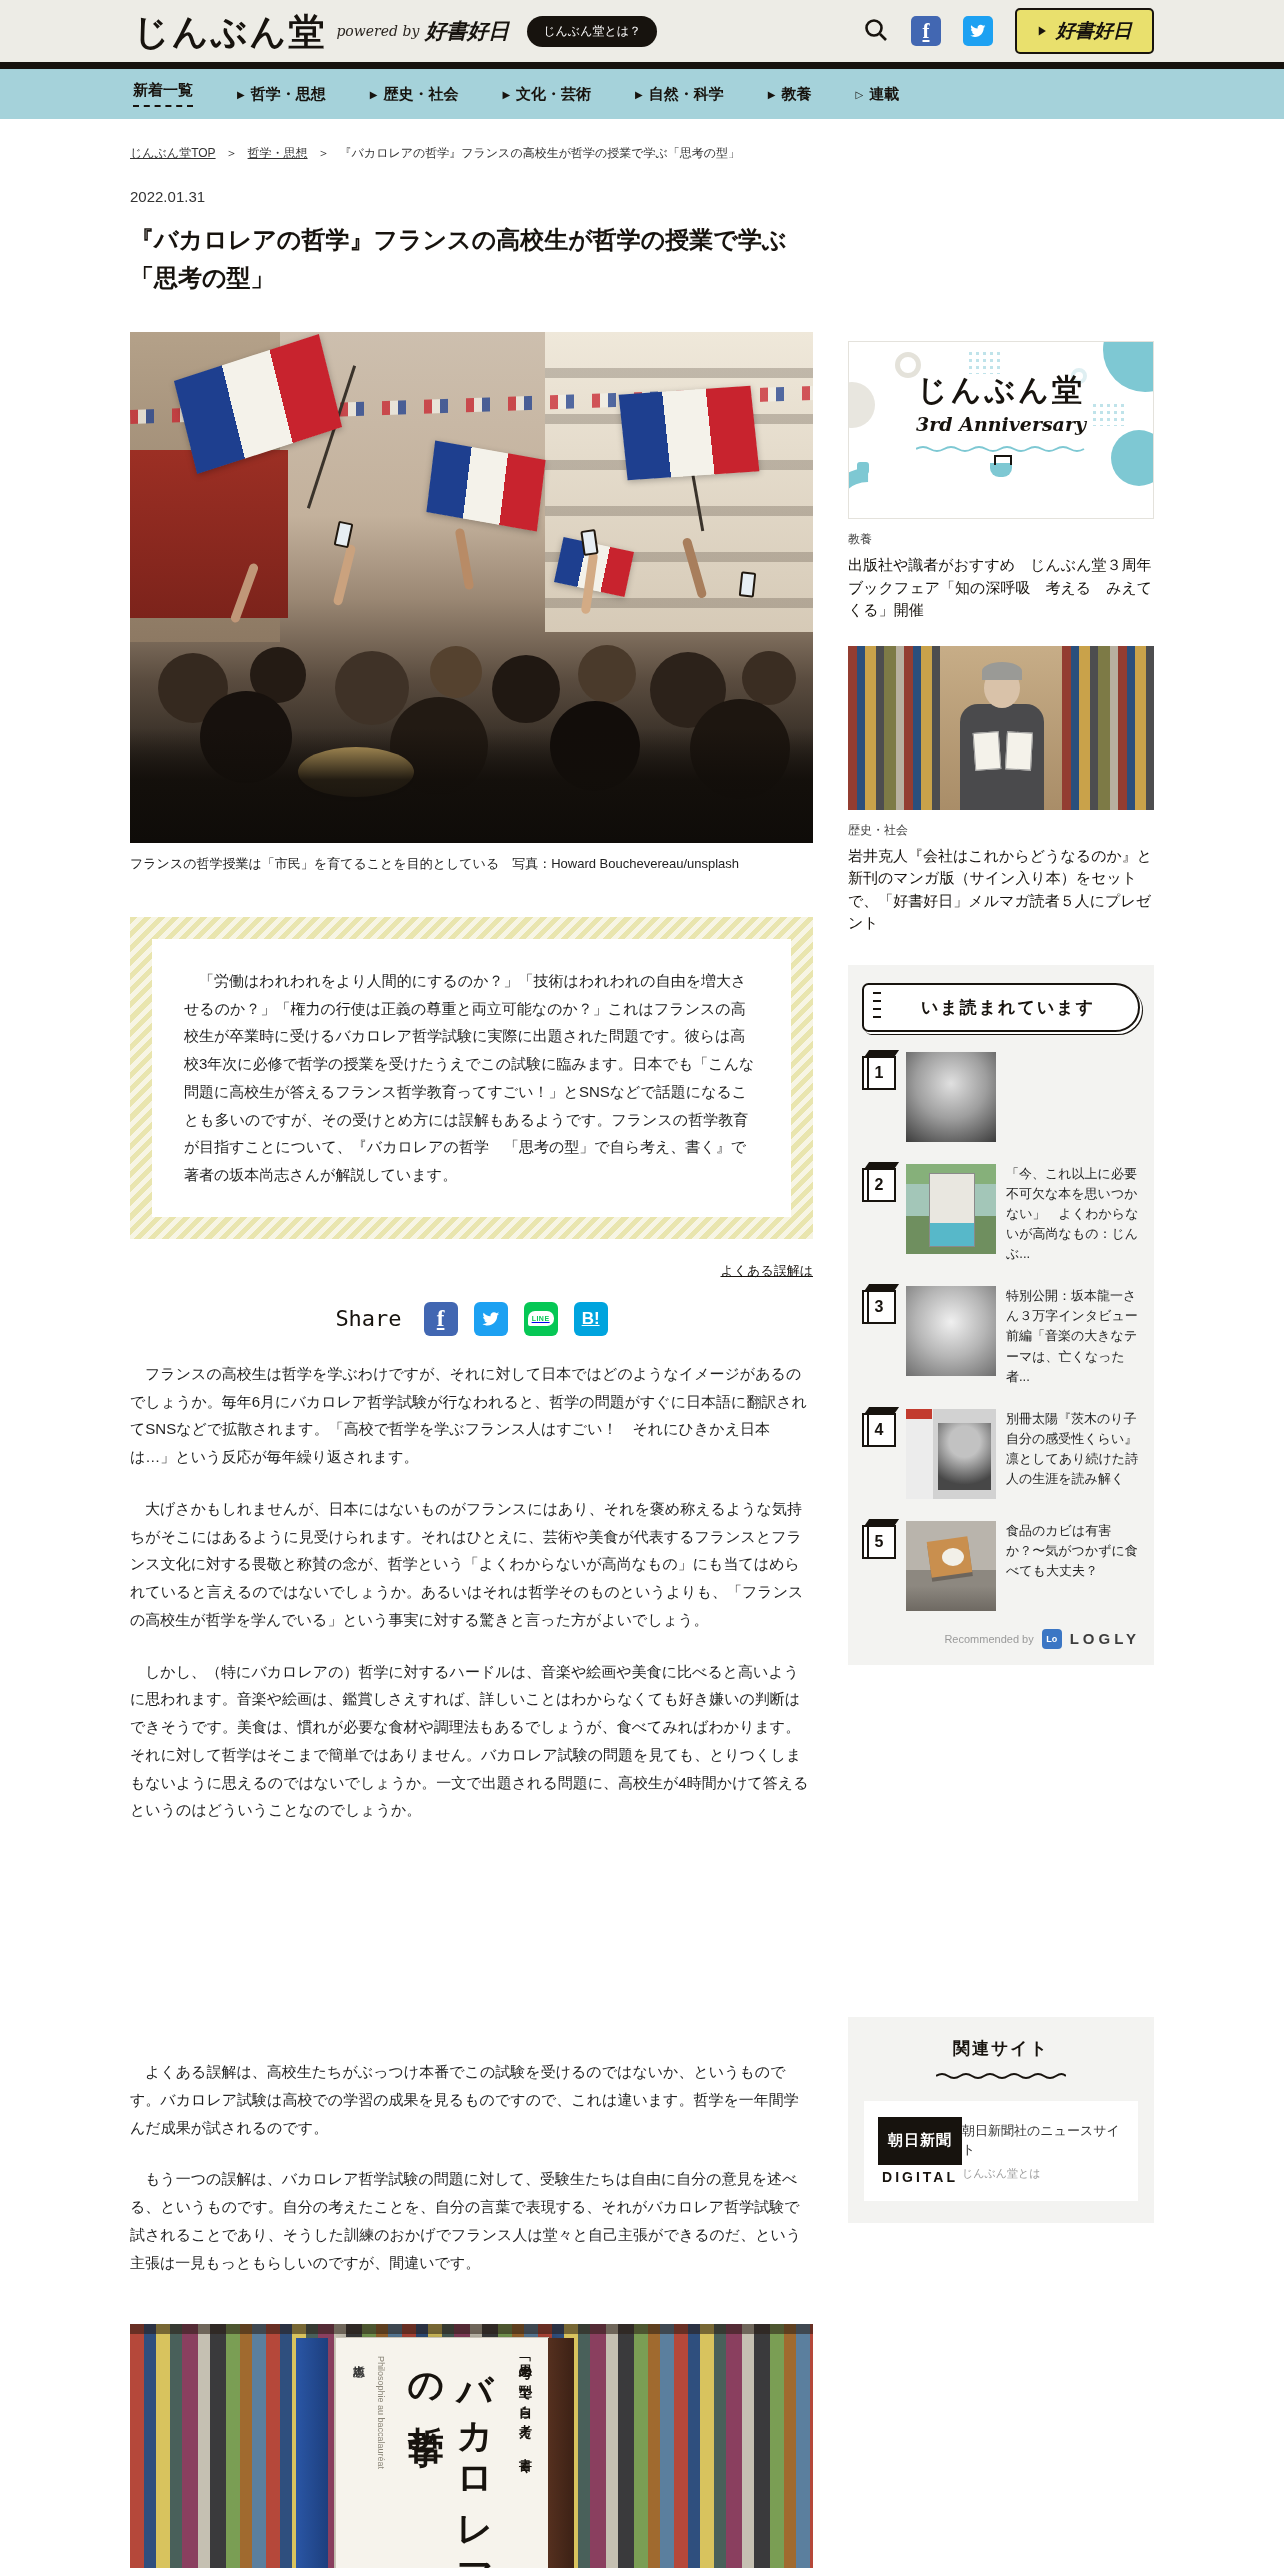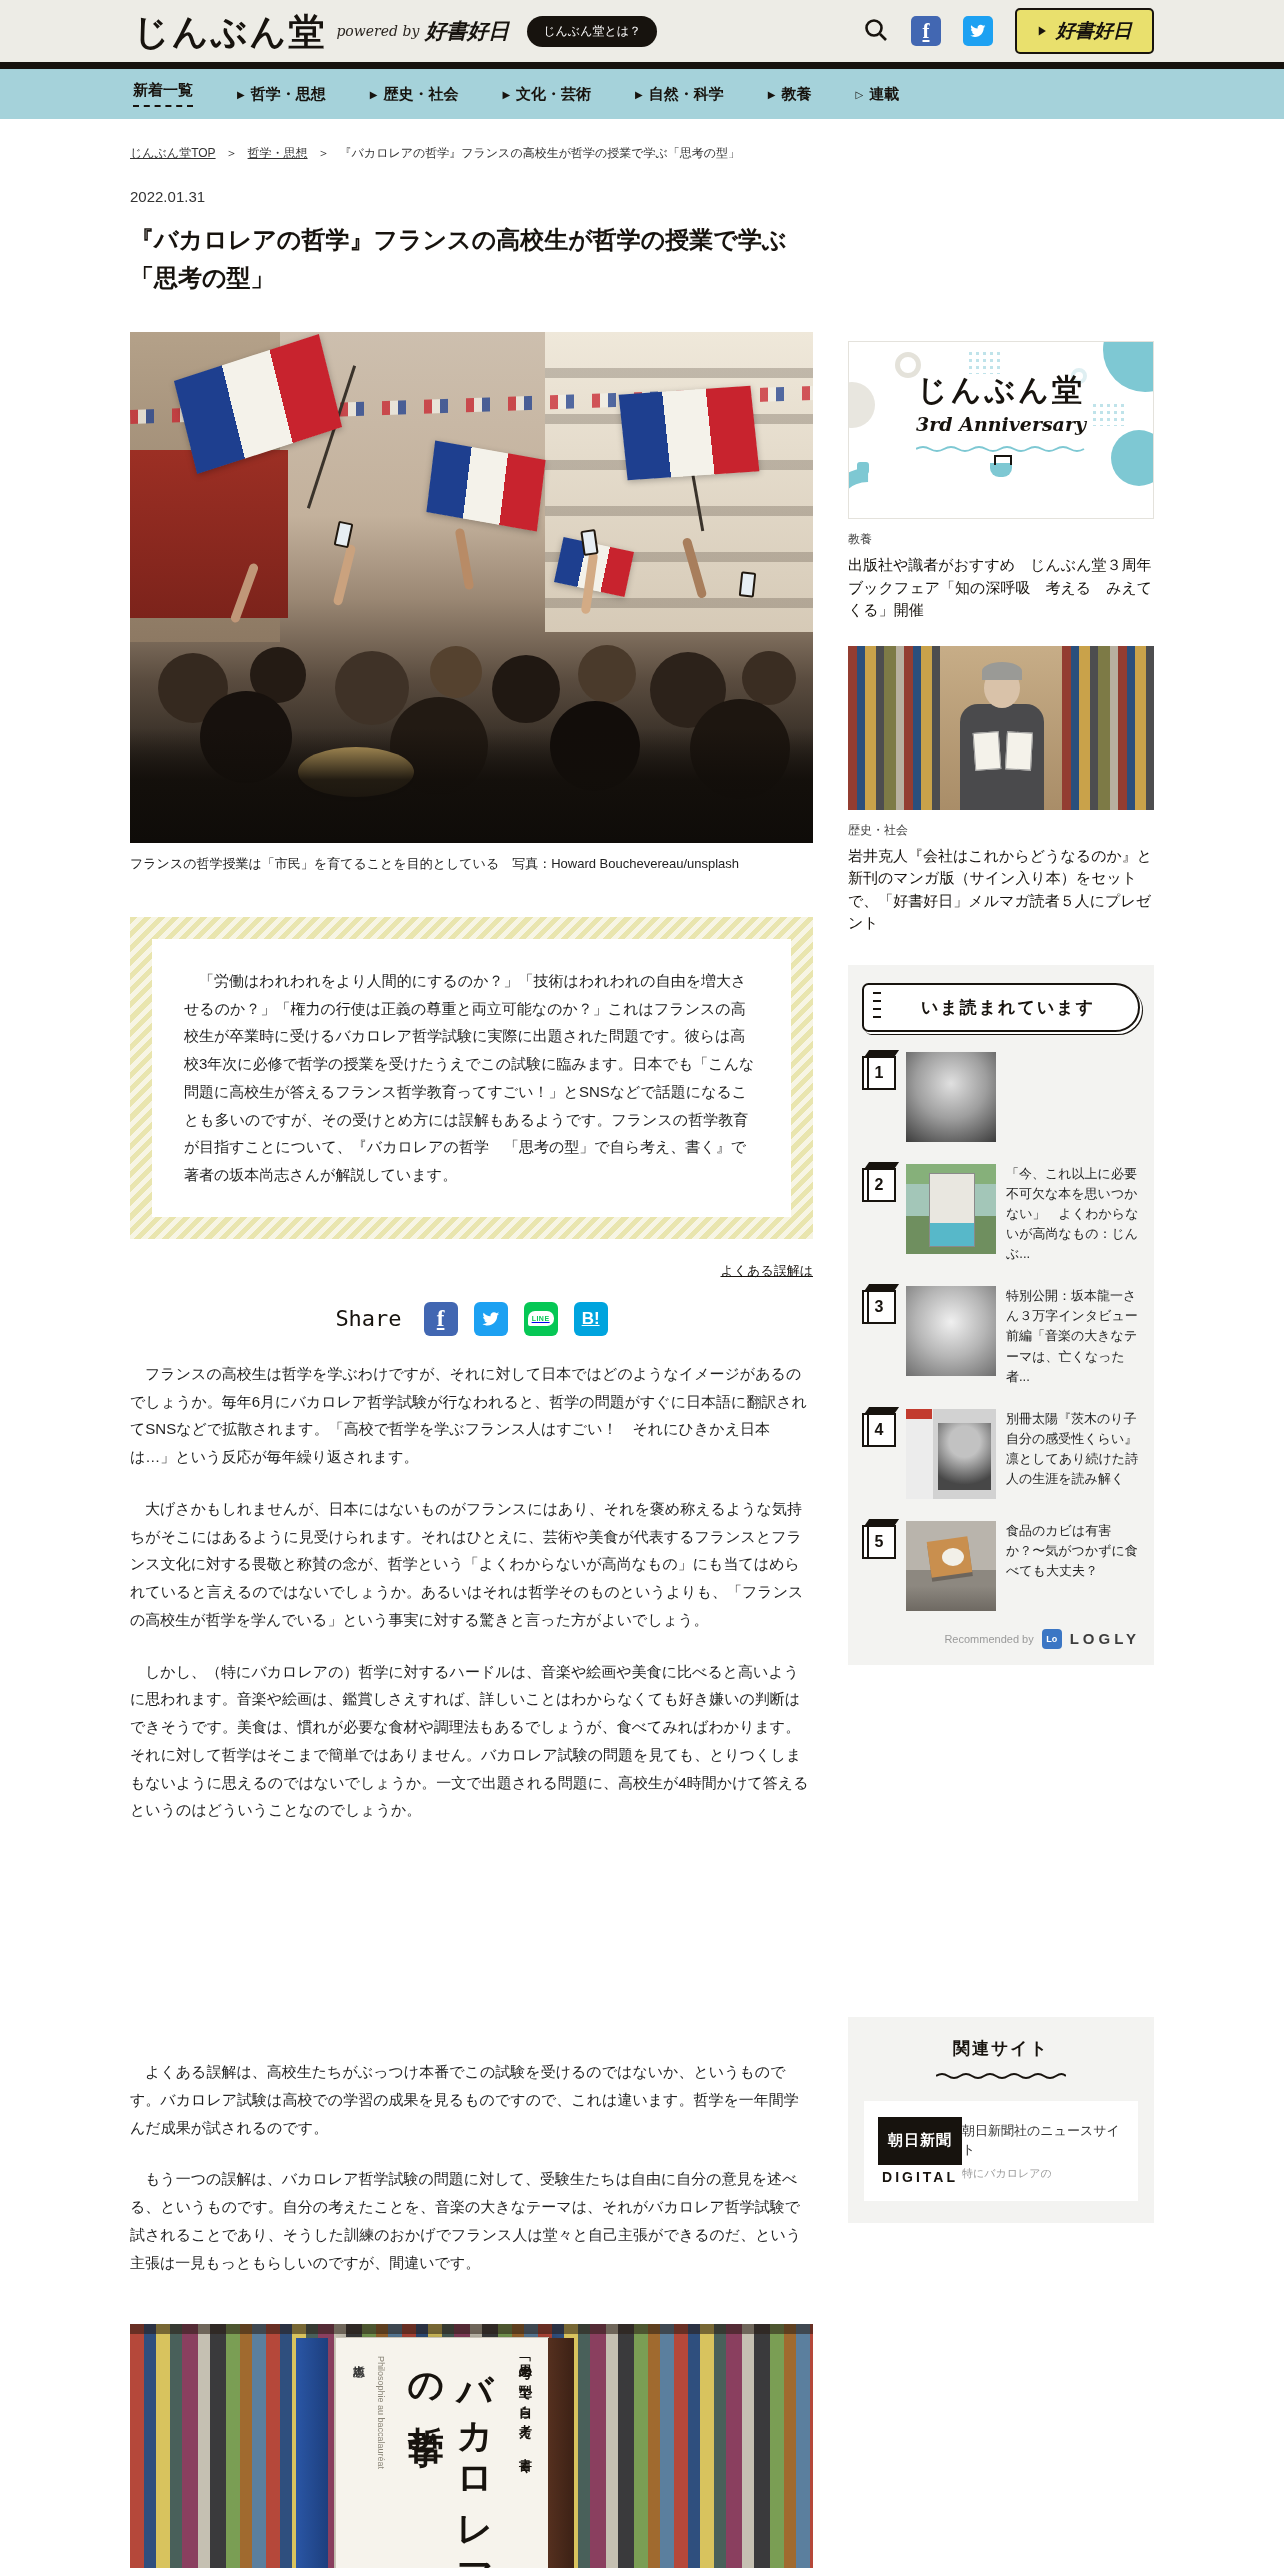--- a/index.html
+++ b/index.html
@@ -313,21 +313,21 @@
       </div>
 
 
       <p class="para">　フランスの高校生は哲学を学ぶわけですが、それに対して日本ではどのようなイメージがあるのでしょうか。毎年6月にバカロレア哲学試験が行なわれると、哲学の問題がすぐに日本語に翻訳されてSNSなどで拡散されます。「高校で哲学を学ぶフランス人はすごい！　それにひきかえ日本は…」という反応が毎年繰り返されます。</p>
       <p class="para">　大げさかもしれませんが、日本にはないものがフランスにはあり、それを褒め称えるような気持ちがそこにはあるように見受けられます。それはひとえに、芸術や美食が代表するフランスとフランス文化に対する畏敬と称賛の念が、哲学という「よくわからないが高尚なもの」にも当てはめられていると言えるのではないでしょうか。あるいはそれは哲学そのものというよりも、「フランスの高校生が哲学を学んでいる」という事実に対する驚きと言った方がよいでしょう。</p>
       <p class="para">　しかし、（特にバカロレアの）哲学に対するハードルは、音楽や絵画や美食に比べると高いように思われます。音楽や絵画は、鑑賞しさえすれば、詳しいことはわからなくても好き嫌いの判断はできそうです。美食は、慣れが必要な食材や調理法もあるでしょうが、食べてみればわかります。それに対して哲学はそこまで簡単ではありません。バカロレア試験の問題を見ても、とりつくしまもないように思えるのではないでしょうか。一文で出題される問題に、高校生が4時間かけて答えるというのはどういうことなのでしょうか。</p>
 
       <div class="ad-gap"></div>
 
       <p class="para">　よくある誤解は、高校生たちがぶっつけ本番でこの試験を受けるのではないか、というものです。バカロレア試験は高校での学習の成果を見るものですので、これは違います。哲学を一年間学んだ成果が試されるのです。</p>
-      <p class="para">　もう一つの誤解は、バカロレア哲学試験の問題に対して、受験生たちは自由に自分の意見を述べる、というものです。自分の考えたことを、音楽の大きなテーマは、それがバカロレア哲学試験で試されることであり、そうした訓練のおかげでフランス人は堂々と自己主張ができるのだ、という主張は一見もっともらしいのですが、間違いです。</p>
+      <p class="para">　もう一つの誤解は、バカロレア哲学試験の問題に対して、受験生たちは自由に自分の意見を述べる、というものです。自分の考えたことを、自分の言葉で表現する、それがバカロレア哲学試験で試されることであり、そうした訓練のおかげでフランス人は堂々と自己主張ができるのだ、という主張は一見もっともらしいのですが、間違いです。</p>
 
       <figure class="bookshelf">
         <div class="spine-blue"></div>
         <div class="cover">
           <span class="v sub">「思考の型」で自ら考え、書く</span>
           <span class="v ttl">バカロレアの哲学</span>
           <span class="v author">坂本尚志</span>
           <span class="v latin">Philosophie au baccalauréat</span>
         </div>
         <div class="spine-dark"></div>
@@ -432,20 +432,20 @@
               <path d="M0 4 Q 6 0 12 4 T 24 4 T 36 4 T 48 4 T 60 4 T 72 4 T 84 4 T 96 4 T 108 4 T 120 4 T 130 4" stroke="#17130e" stroke-width="2" fill="none"></path>
             </svg>
         </div>
         <a href="#" class="related-card">
           <span class="asahi-logo">
             <span class="asahi-box">朝日新聞</span>
             <span class="asahi-digital" style="display:block">DIGITAL</span>
           </span>
           <span>
             <span class="related-name" style="display:block">朝日新聞社のニュースサイト</span>
-            <span class="related-sub" style="display:block">特にバカロレアの</span>
+            <span class="related-sub" style="display:block">じんぶん堂とは</span>
           </span>
         </a>
       </div>
 
     </aside>
   </div>
 </div>
 
 </body></html>

